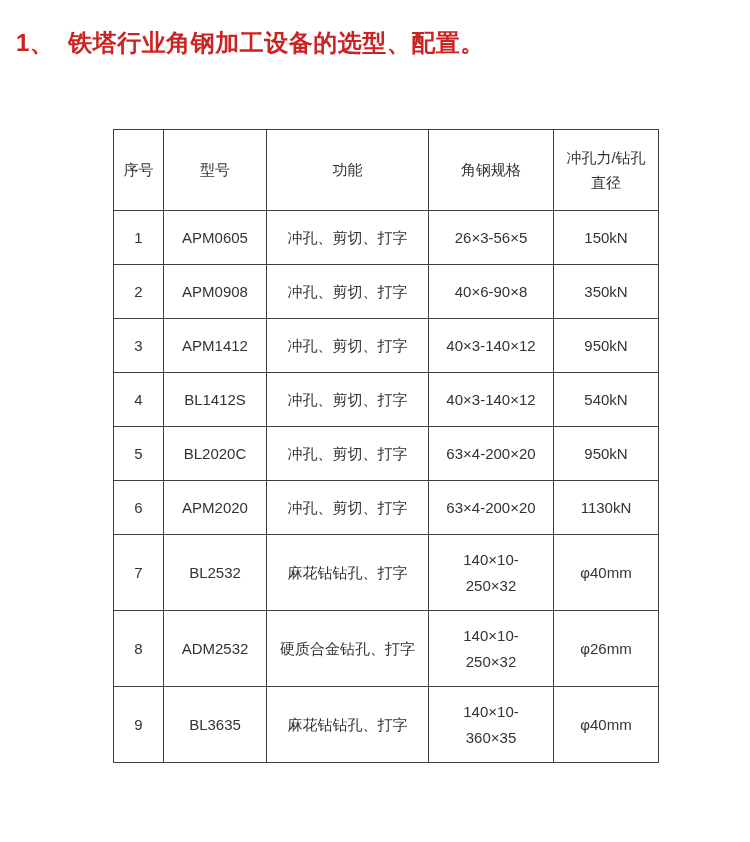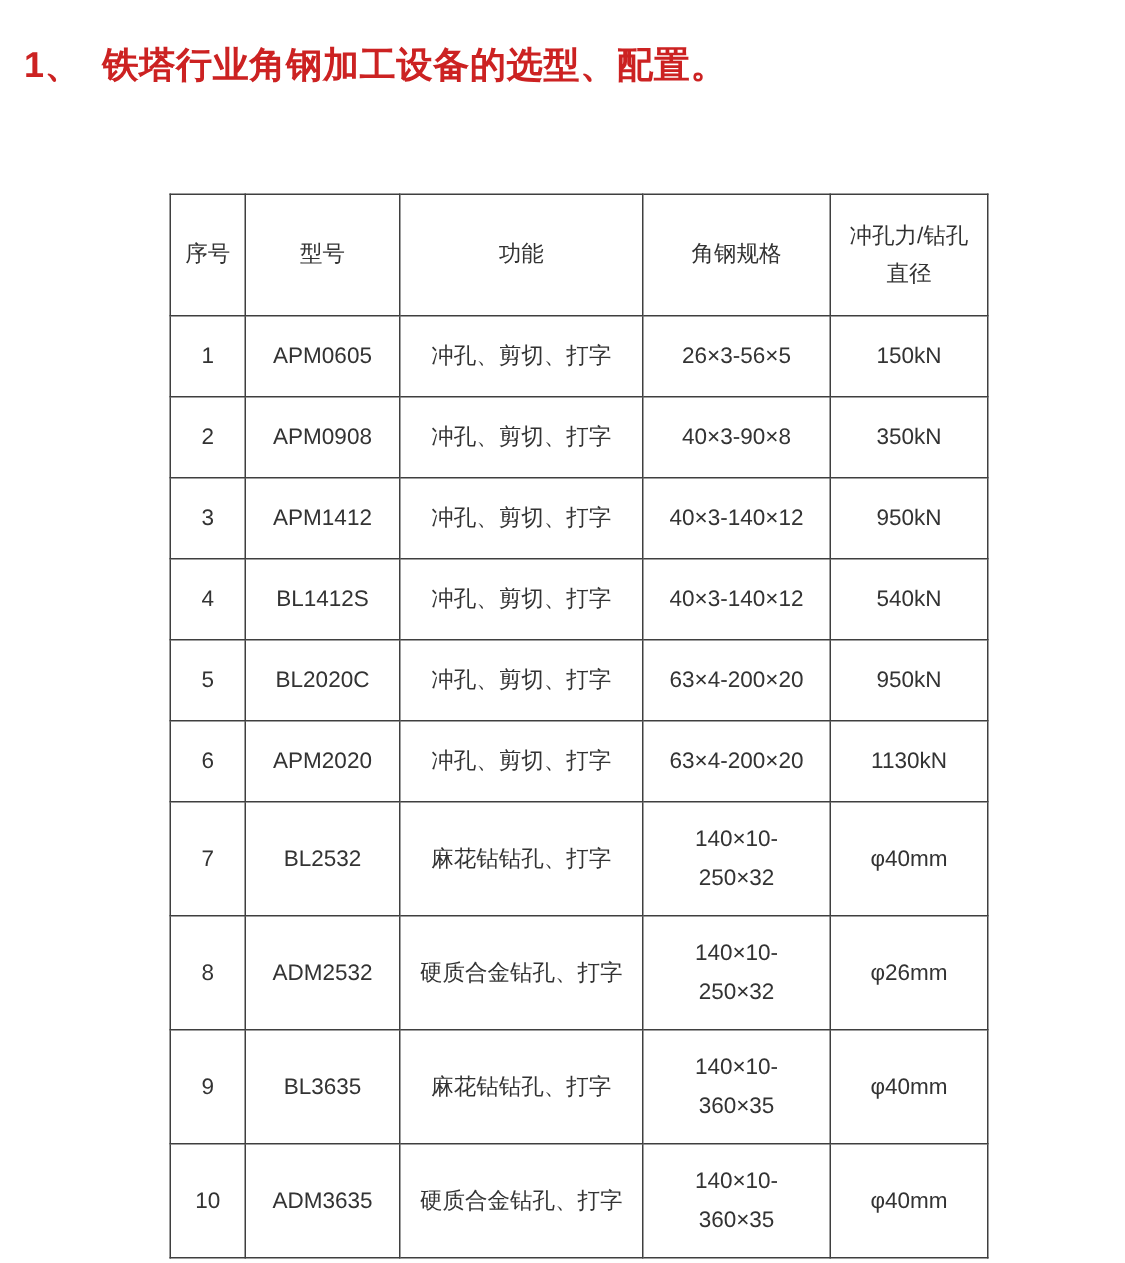--- a/index.html
+++ b/index.html
@@ -89,21 +89,21 @@
         <td>1</td>
         <td>APM0605</td>
         <td>冲孔、剪切、打字</td>
         <td>26×3-56×5</td>
         <td>150kN</td>
       </tr>
       <tr class="h-std">
         <td>2</td>
         <td>APM0908</td>
         <td>冲孔、剪切、打字</td>
-        <td>40×3-90×8</td>
+        <td>40×6-90×8</td>
         <td>350kN</td>
       </tr>
       <tr class="h-std">
         <td>3</td>
         <td>APM1412</td>
         <td>冲孔、剪切、打字</td>
         <td>40×3-140×12</td>
         <td>950kN</td>
       </tr>
       <tr class="h-std">
@@ -144,24 +144,16 @@
         <td>φ26mm</td>
       </tr>
       <tr class="h-tall">
         <td>9</td>
         <td>BL3635</td>
         <td>麻花钻钻孔、打字</td>
         <td>140×10-
 360×35</td>
         <td>φ40mm</td>
       </tr>
-      <tr class="h-tall">
-        <td>10</td>
-        <td>ADM3635</td>
-        <td>硬质合金钻孔、打字</td>
-        <td>140×10-
-360×35</td>
-        <td>φ40mm</td>
-      </tr>
     </tbody>
   </table>
 
 </div>
 
 </body></html>

